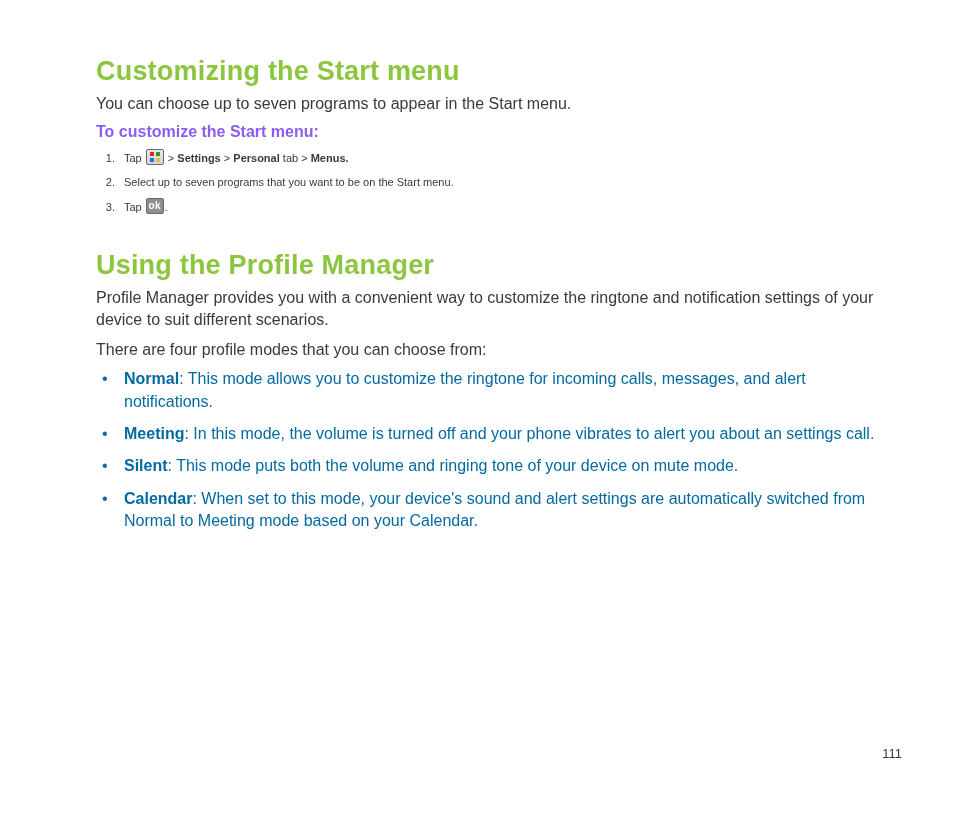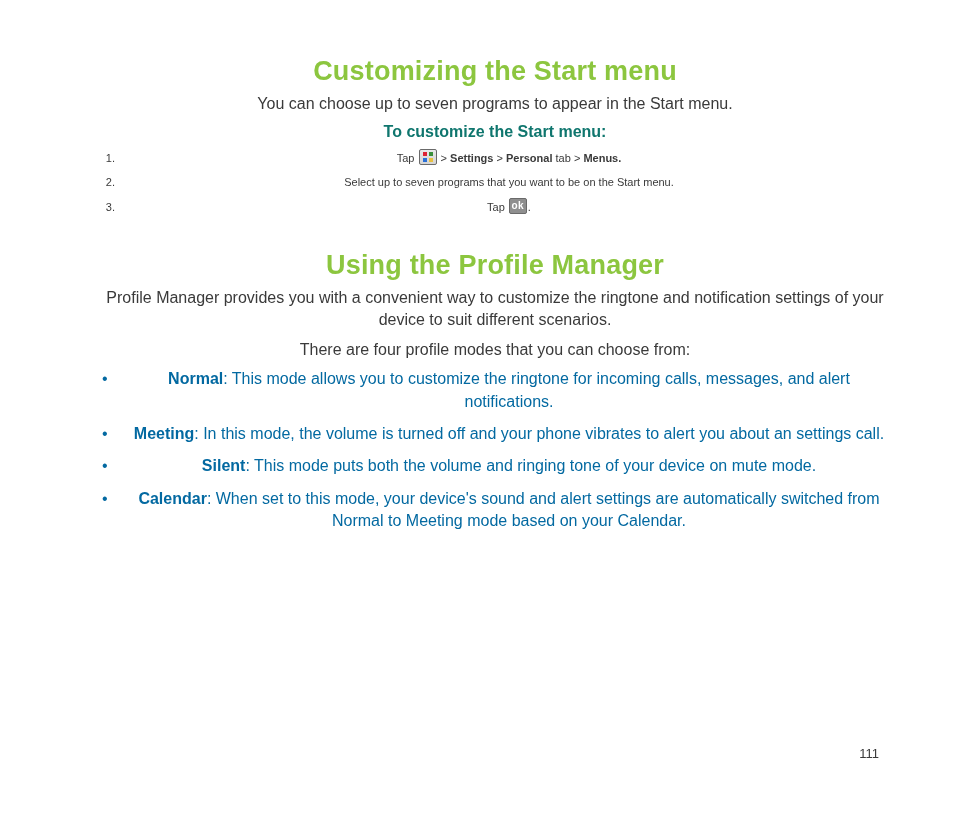--- a/index.html
+++ b/index.html
@@ -1,27 +1,27 @@
 <!DOCTYPE html>
 <html><head>
 <meta charset="utf-8">
 <style>
-  * { margin: 0; padding: 0; box-sizing: border-box; text-align: center; }
+  * { margin: 0; padding: 0; box-sizing: border-box; }
   html, body { width: 954px; height: 823px; background: #fff; font-family: Arial, Helvetica, sans-serif; color: #3d3d3d; }
   .page { padding: 56px 60px 30px 96px; position: relative; height: 823px; }
   h2.section-title { color: #8cc63f; font-weight: bold; font-size: 27px; margin-bottom: 6px; letter-spacing: 0.2px; }
   p.body { font-size: 16px; line-height: 1.35; margin-bottom: 8px; color: #3a3a3a; }
-  p.sub-head { font-size: 16px; font-weight: bold; margin-bottom: 8px; color: #0f766e; }
+  p.sub-head { font-size: 16px; font-weight: bold; margin-bottom: 8px; color: #8b5cf6; }
   ol.steps { list-style: decimal; padding-left: 22px; font-size: 11px; color: #3a3a3a; }
   ol.steps li { padding-left: 6px; margin-bottom: 8px; line-height: 1.45; }
   ul.bullets { list-style: none; padding-left: 0; font-size: 16px; color: #0369a1; }
   ul.bullets li { position: relative; padding-left: 28px; margin-bottom: 10px; line-height: 1.4; }
   ul.bullets li::before { content: "•"; position: absolute; left: 6px; top: 0; }
   .section2 { margin-top: 34px; }
-  .page-number { position: absolute; bottom: 62px; right: 75px; font-size: 13px; color: #3a3a3a; }
+  .page-number { position: absolute; bottom: 62px; right: 52px; font-size: 13px; color: #3a3a3a; }
   .b { font-weight: bold; }
   .icon-box { display: inline-block; width: 18px; height: 16px; vertical-align: -3px; border: 1px solid #6a6a6a; border-radius: 2px; background: linear-gradient(#e8e8e8,#d4d4d4); position: relative; margin: 0 1px; }
   .icon-box.start::after { content: ""; position: absolute; left: 3px; top: 2px; width: 10px; height: 10px;
     background:
       linear-gradient(#d23,#d23) 0 0/4px 4px no-repeat,
       linear-gradient(#3a8f3a,#3a8f3a) 6px 0/4px 4px no-repeat,
       linear-gradient(#2a6fd6,#2a6fd6) 0 6px/4px 4px no-repeat,
       linear-gradient(#e8c040,#e8c040) 6px 6px/4px 4px no-repeat;
   }
   .icon-box.ok { background:#8f8f8f; border-color:#6a6a6a; }

